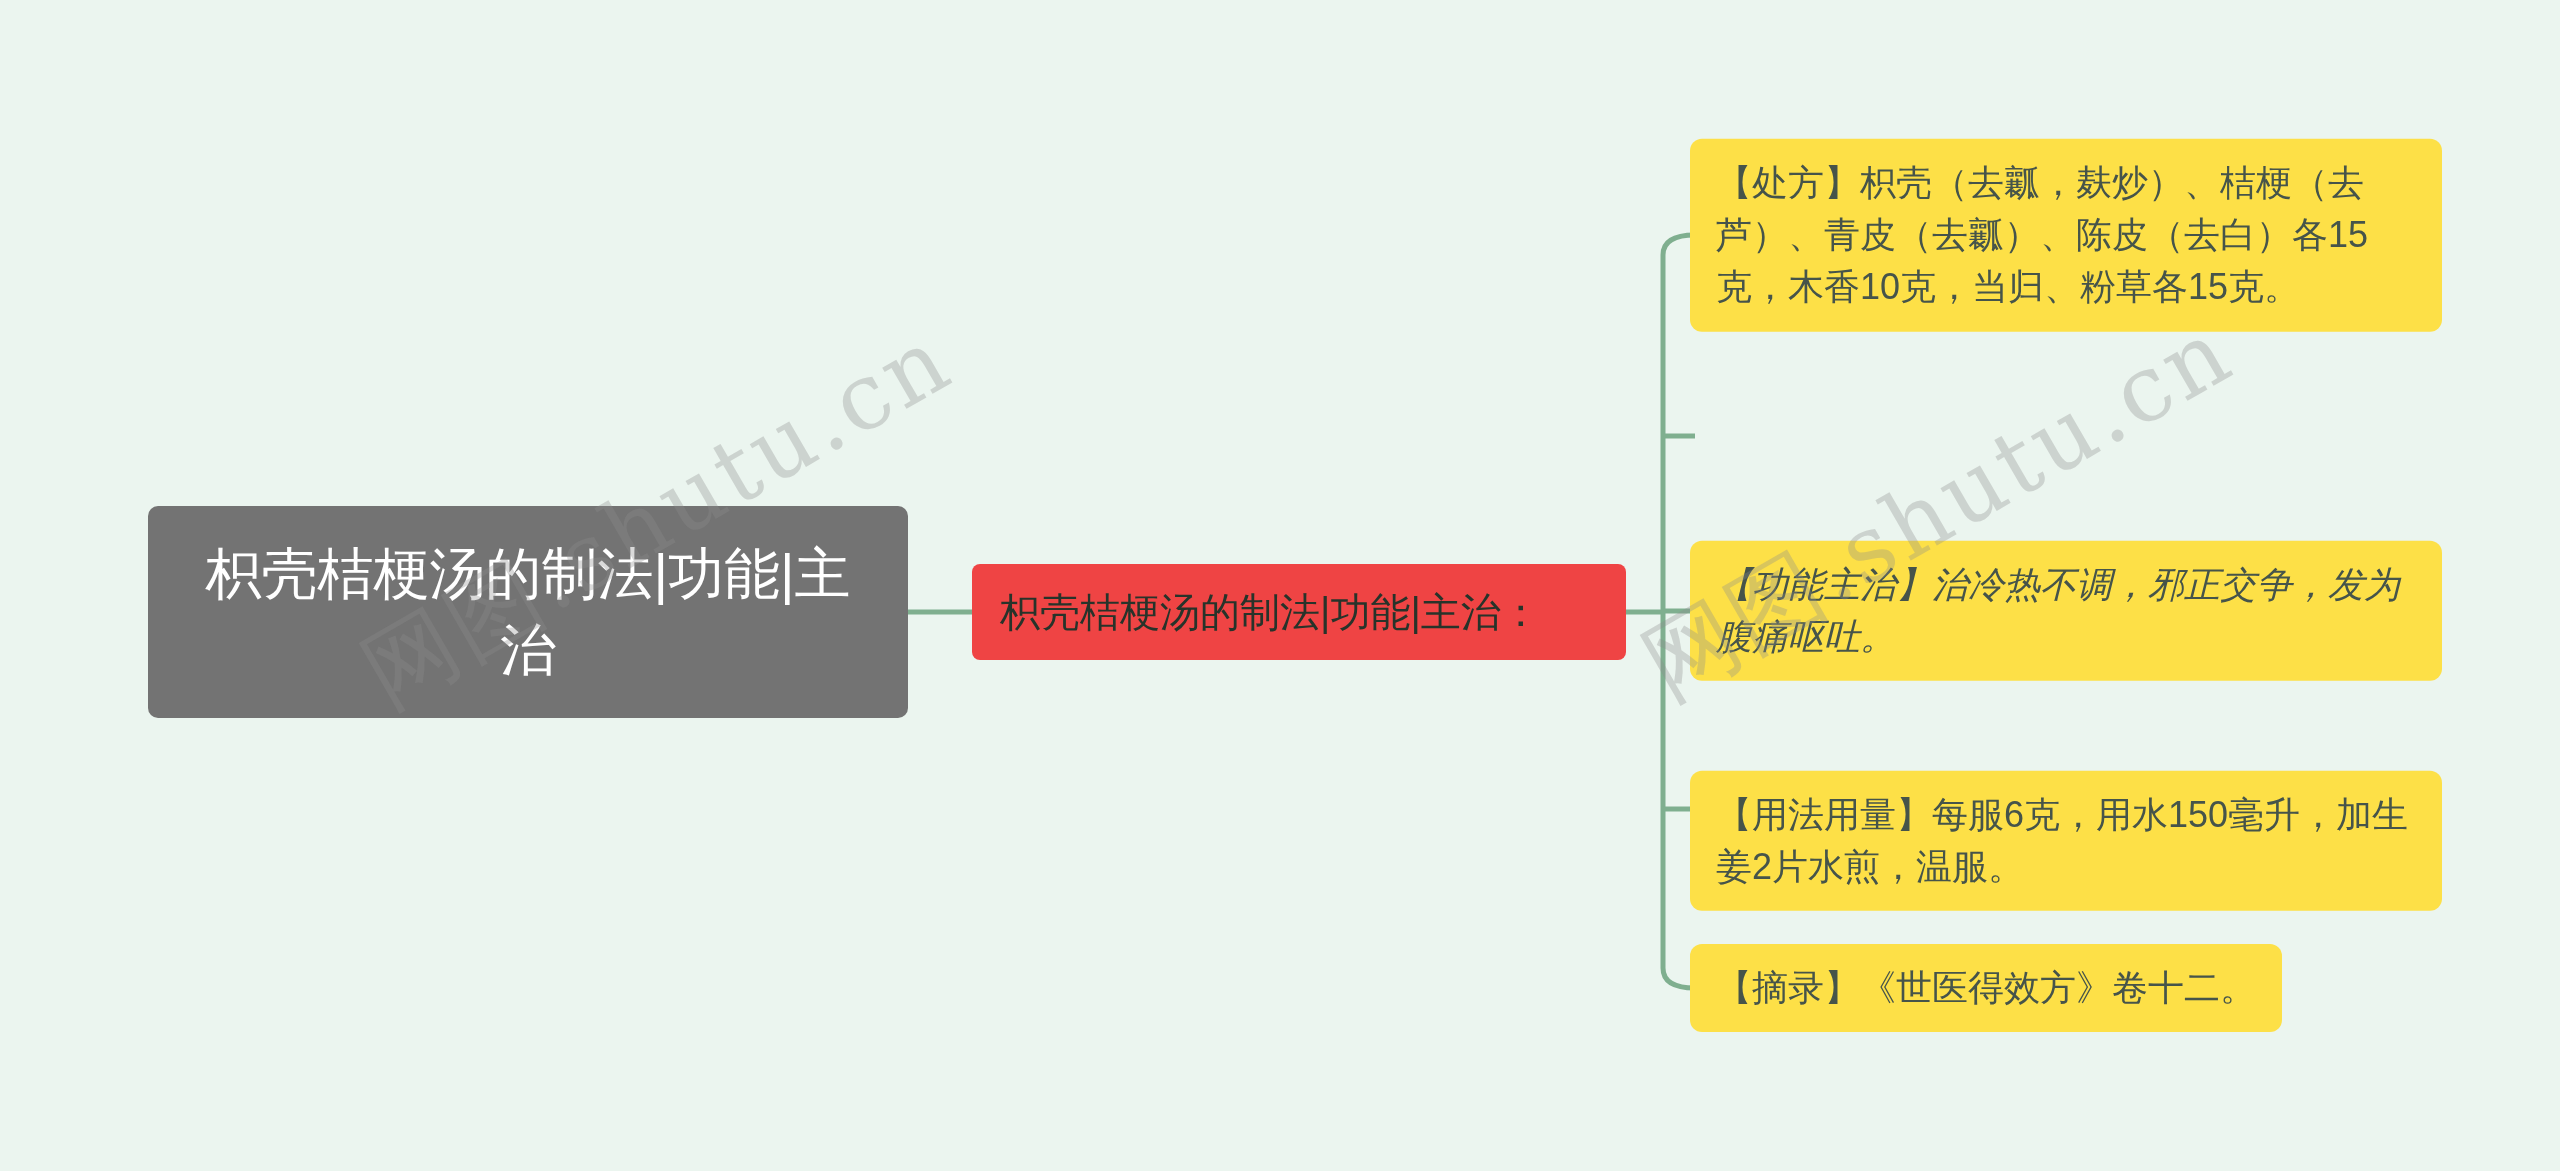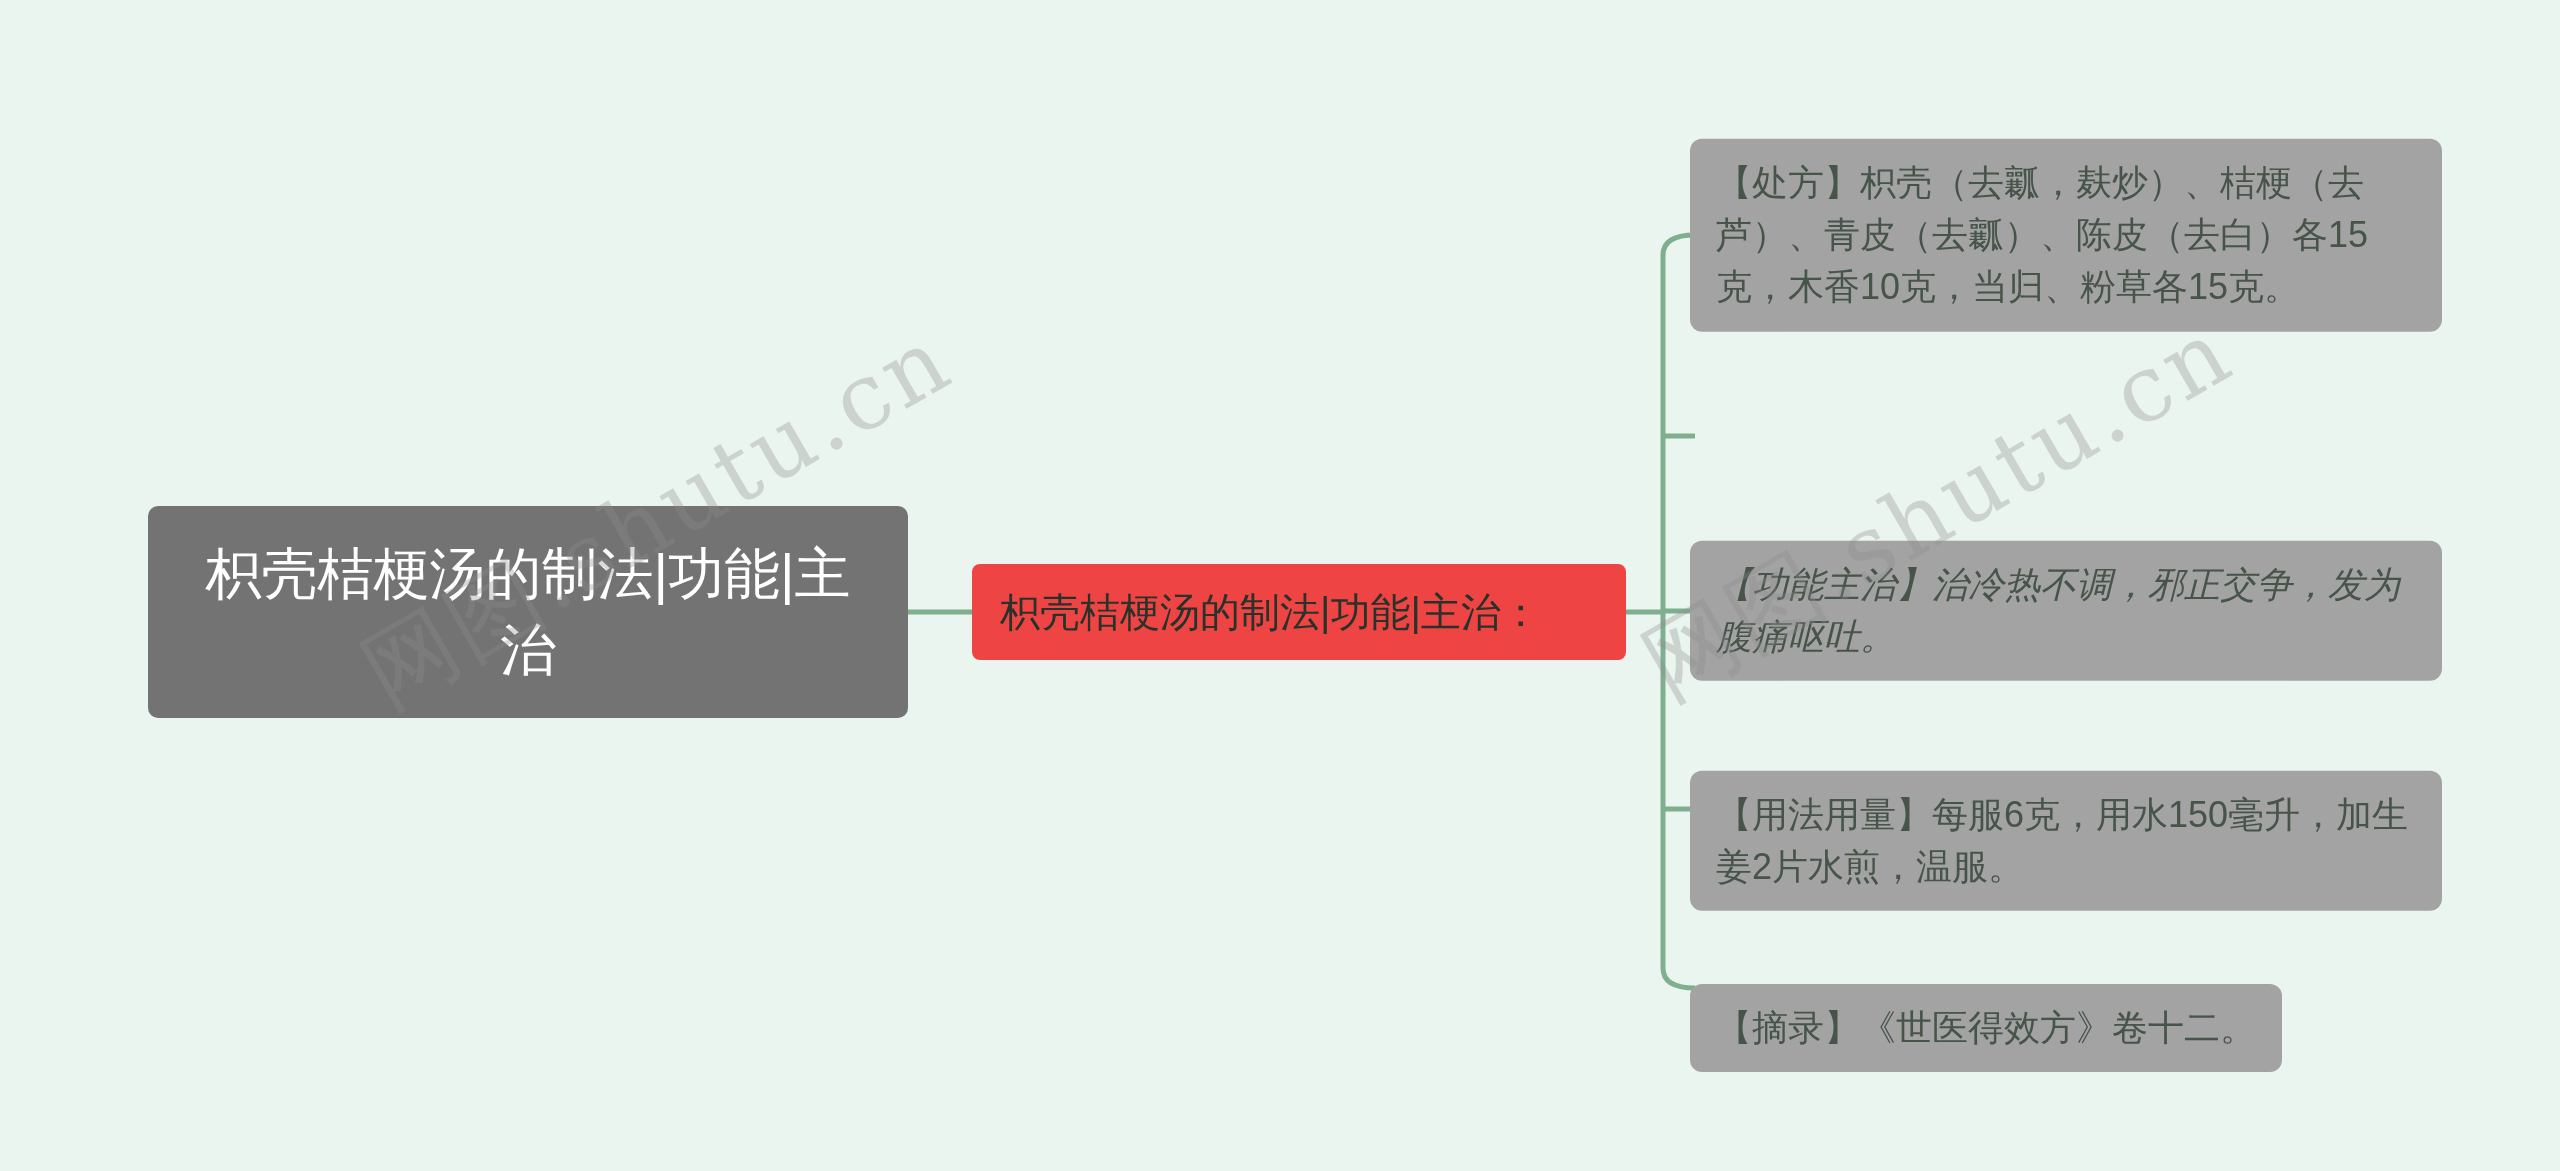--- a/index.html
+++ b/index.html
@@ -53,32 +53,32 @@
     font-size: 40px;
     line-height: 1.2;
     display: flex;
     align-items: center;
     padding: 18px 28px;
   }
   .branch-node {
     left: 1690px;
     display: inline-block;
     max-width: 752px;
-    background: #a3a3a3;
+    background: #fde047;
     border-radius: 12px;
     color: #46544a;
     font-size: 36px;
     line-height: 1.45;
     padding: 18px 26px;
   }
   .branch-1 { top: 235px; }
   .branch-2 { top: 436px; }
   .branch-3 { top: 611px; font-style: italic; }
   .branch-4 { top: 841px; }
-  .branch-5 { top: 1028px; }
+  .branch-5 { top: 988px; }
   .watermark {
     position: absolute;
     z-index: 3;
     font-family: "DejaVu Serif", serif;
     font-size: 92px;
     letter-spacing: 4px;
     color: rgba(140, 140, 140, 0.32);
     white-space: nowrap;
     transform: translate(-50%, -50%) rotate(-30deg);
     pointer-events: none;

